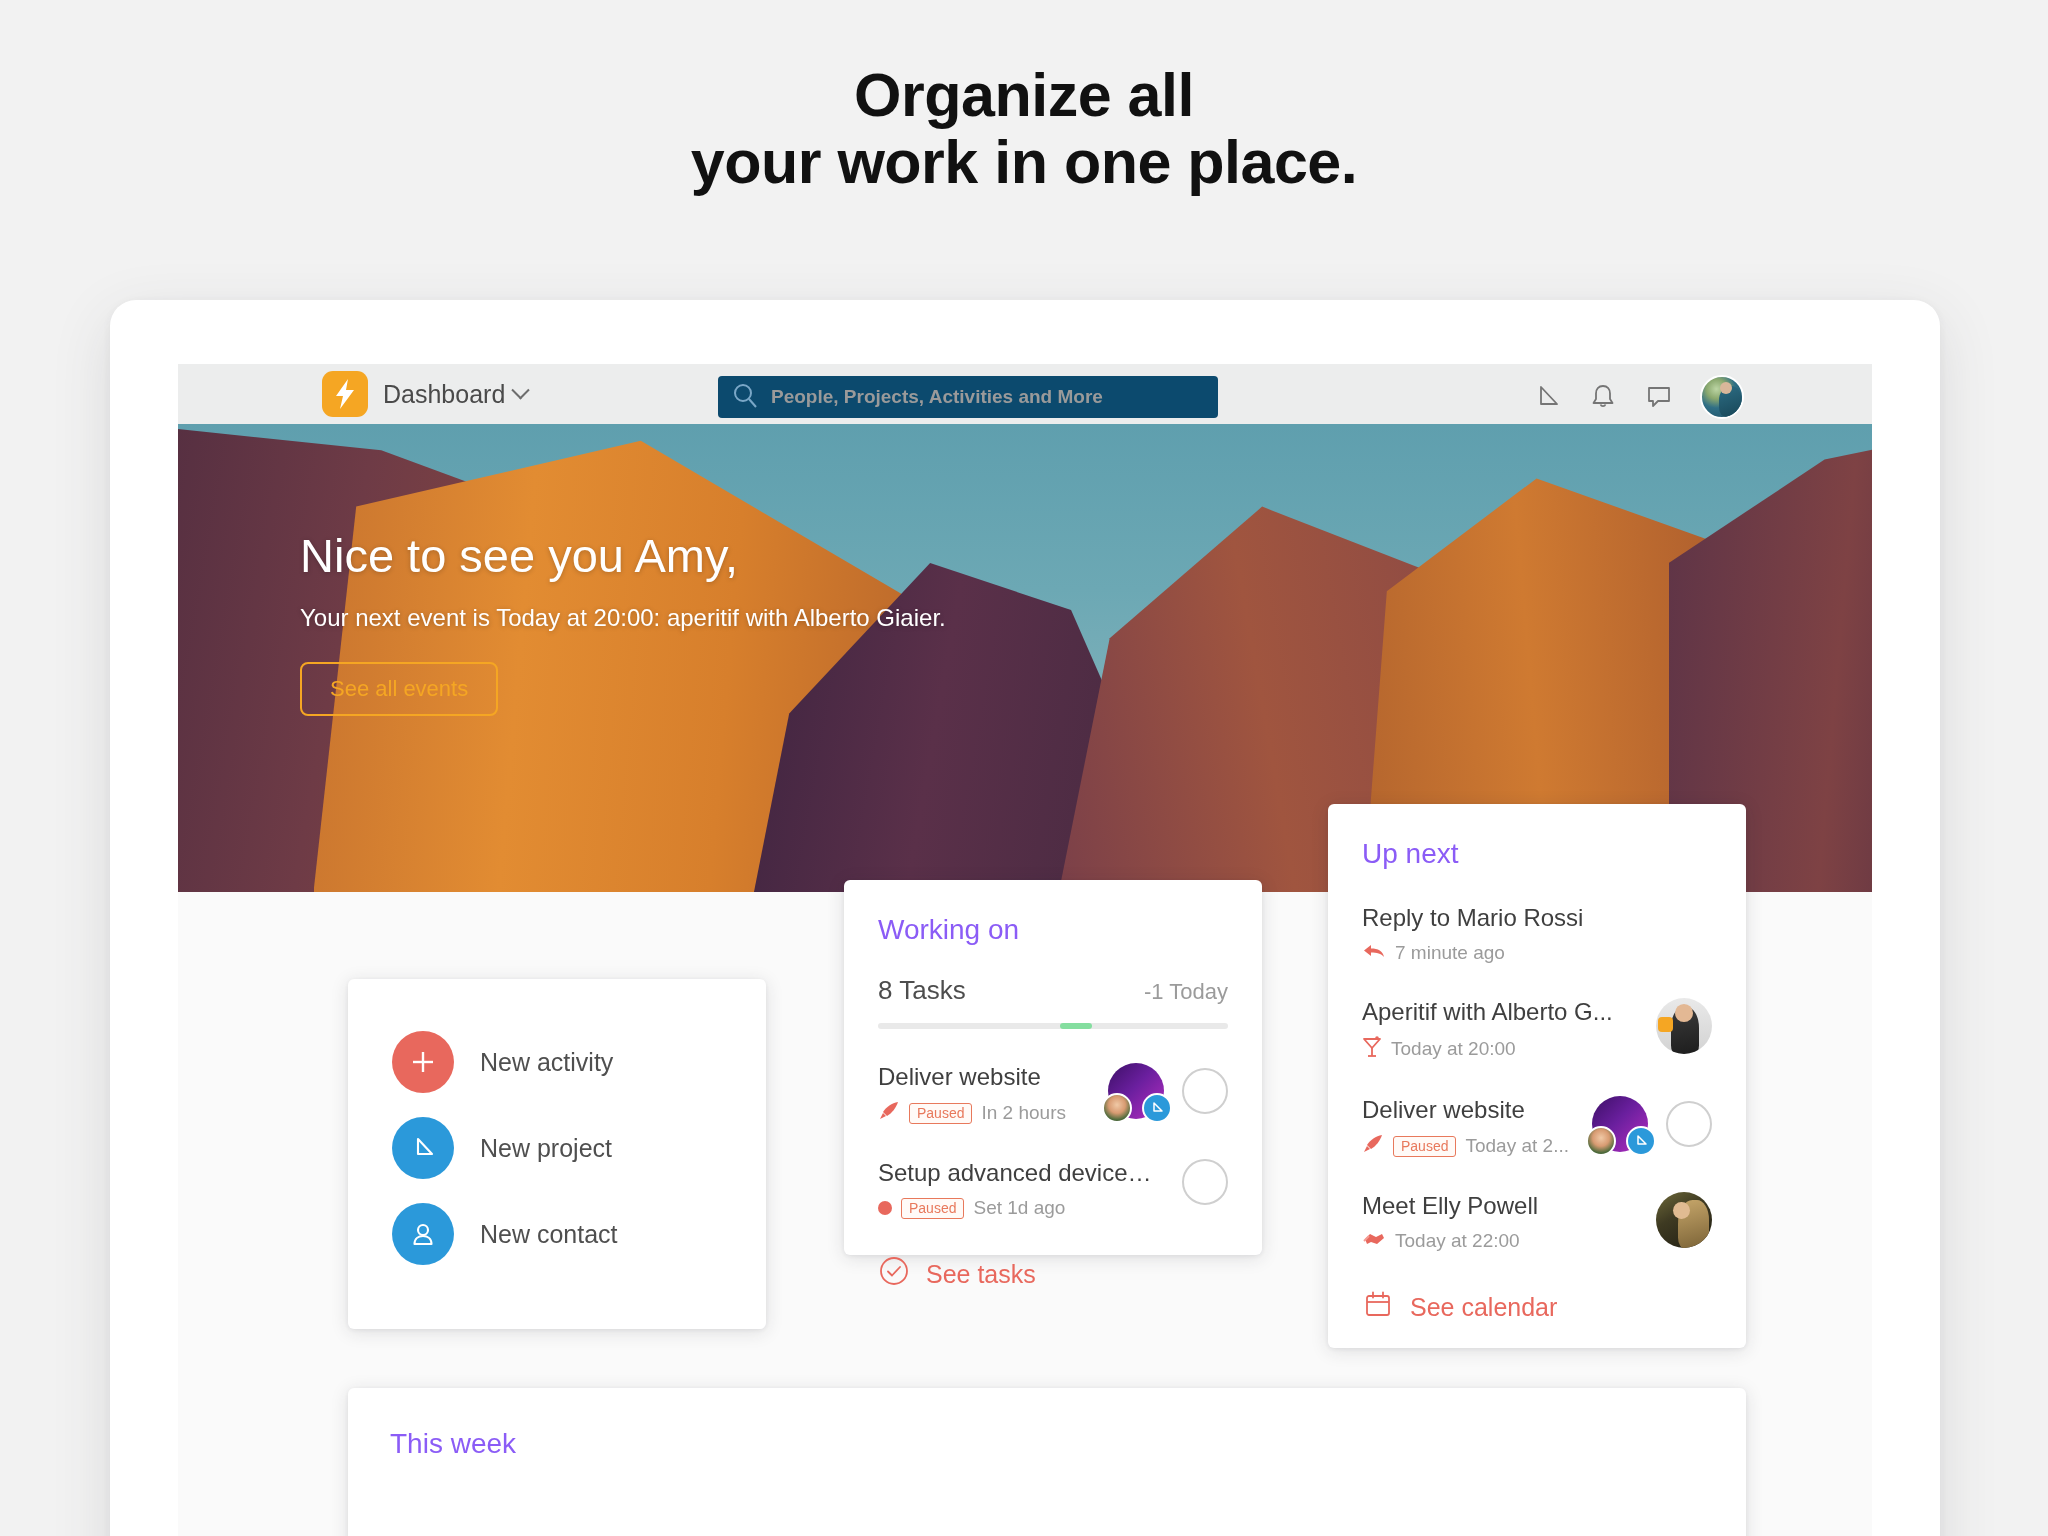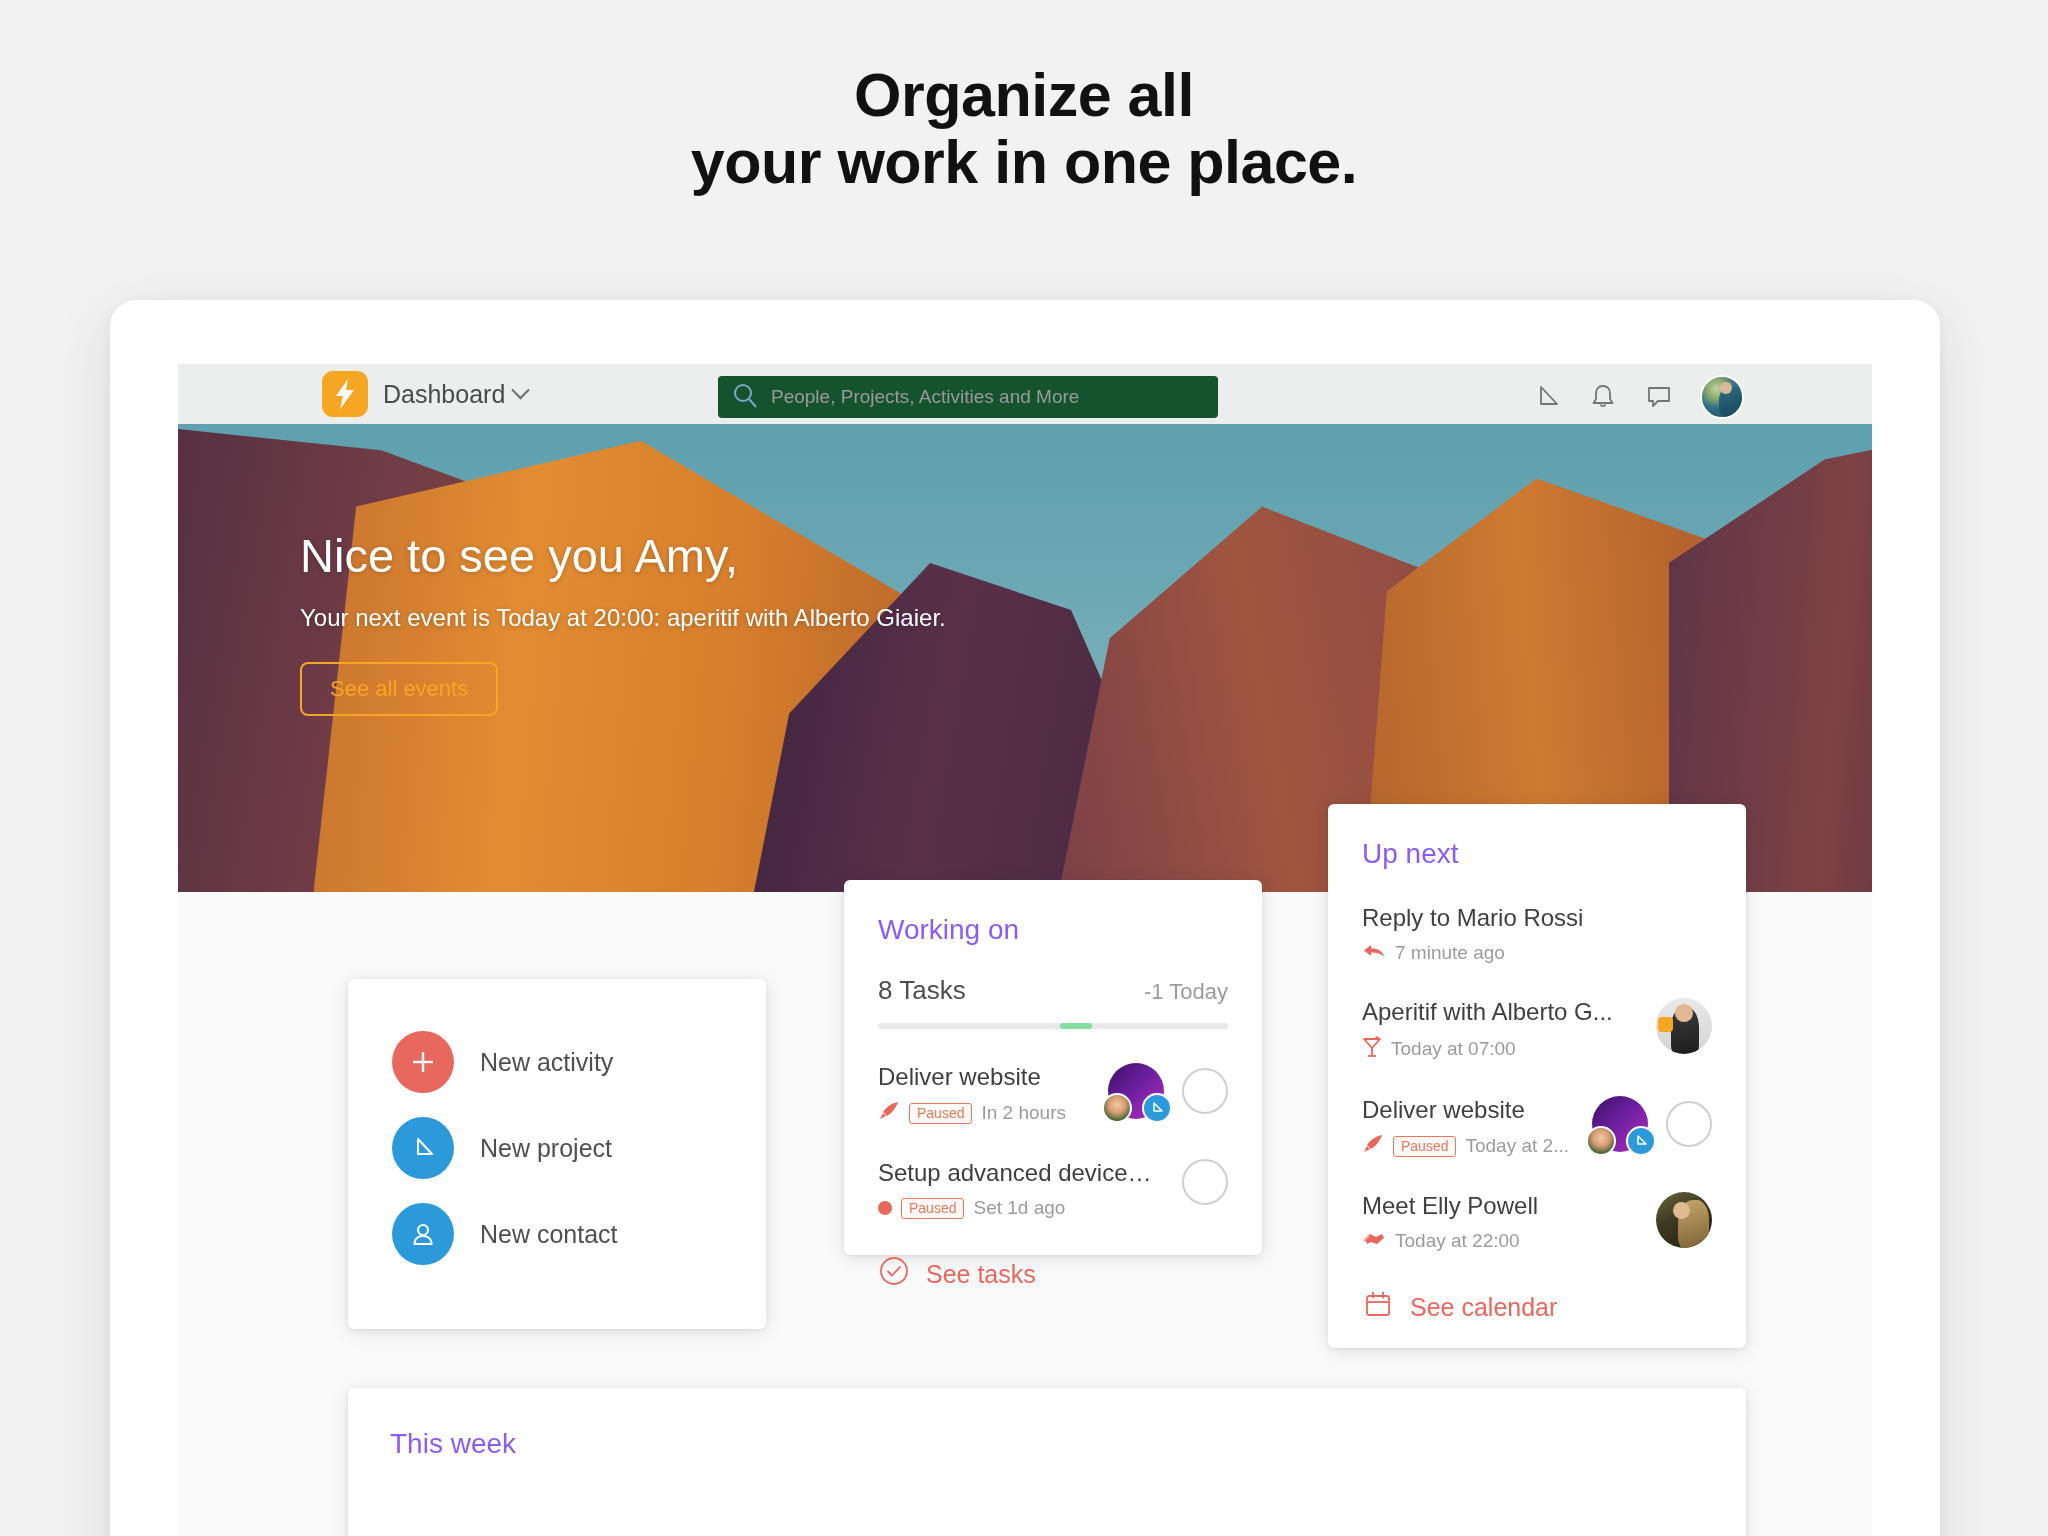--- a/index.html
+++ b/index.html
@@ -81,25 +81,26 @@
     border-bottom: 2.3px solid #6d6d6d;
     transform: rotate(45deg) translate(-3px,-3px);
     flex: none;
   }
   .searchbar {
     position: absolute;
     left: 540px;
     top: 12px;
     width: 500px;
     height: 42px;
-    background: #14532d;
+    background: #0c4a6e;
     border-radius: 4px;
     display: flex;
     align-items: center;
     padding-left: 14px;
+    font-weight: bold;
   }
   .search-ico { flex: none; }
   .search-placeholder {
     margin-left: 13px;
     font-size: 19px;
     color: #9a9a9a;
     white-space: nowrap;
   }
   .header-right {
     position: absolute;
@@ -612,21 +613,21 @@
           <div class="task-title">Aperitif with Alberto G...</div>
           <div class="task-meta">
             <span>
               <svg width="20" height="22" viewBox="0 0 20 22">
                 <path d="M2 3 L18 3 L10 12 Z" fill="none" stroke="#e8685d" stroke-width="1.8" stroke-linejoin="round"></path>
                 <line x1="10" y1="12" x2="10" y2="20" stroke="#e8685d" stroke-width="1.8"></line>
                 <line x1="6" y1="20" x2="14" y2="20" stroke="#e8685d" stroke-width="1.8"></line>
                 <circle cx="15" cy="2" r="1.8" fill="#e8685d"></circle>
               </svg>
             </span>
-            <span class="meta-text">Today at 07:00</span>
+            <span class="meta-text">Today at 20:00</span>
           </div>
         </div>
         <div class="task-right">
           <span class="av-round av-alberto">
             <span class="face"></span>
               <span class="logochip"></span>
           </span>
         </div>
       </div>
 

